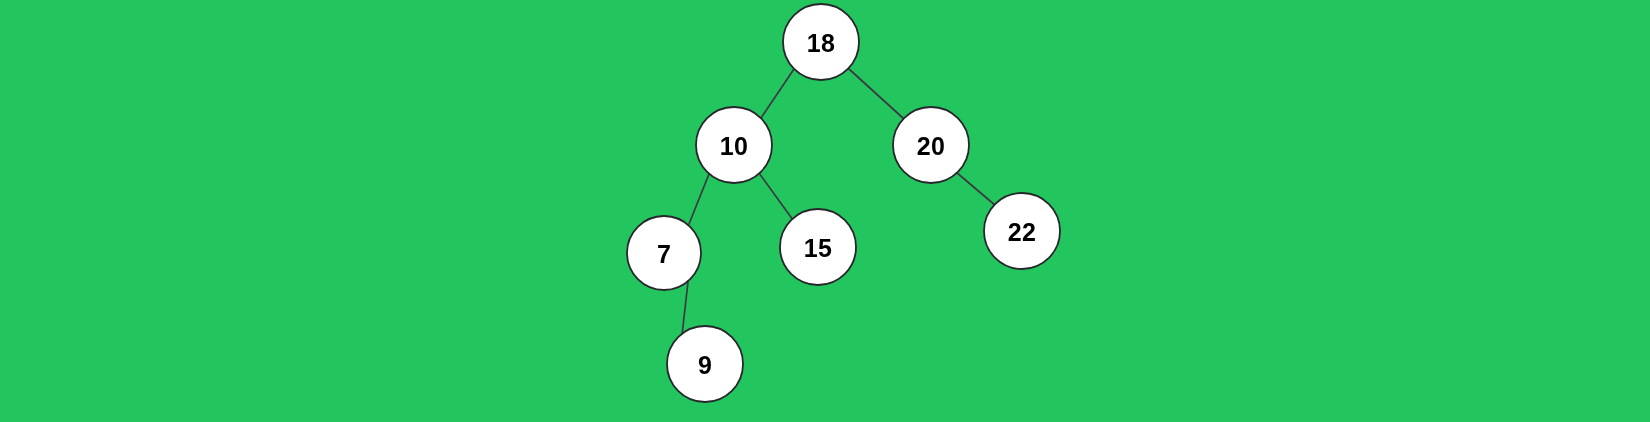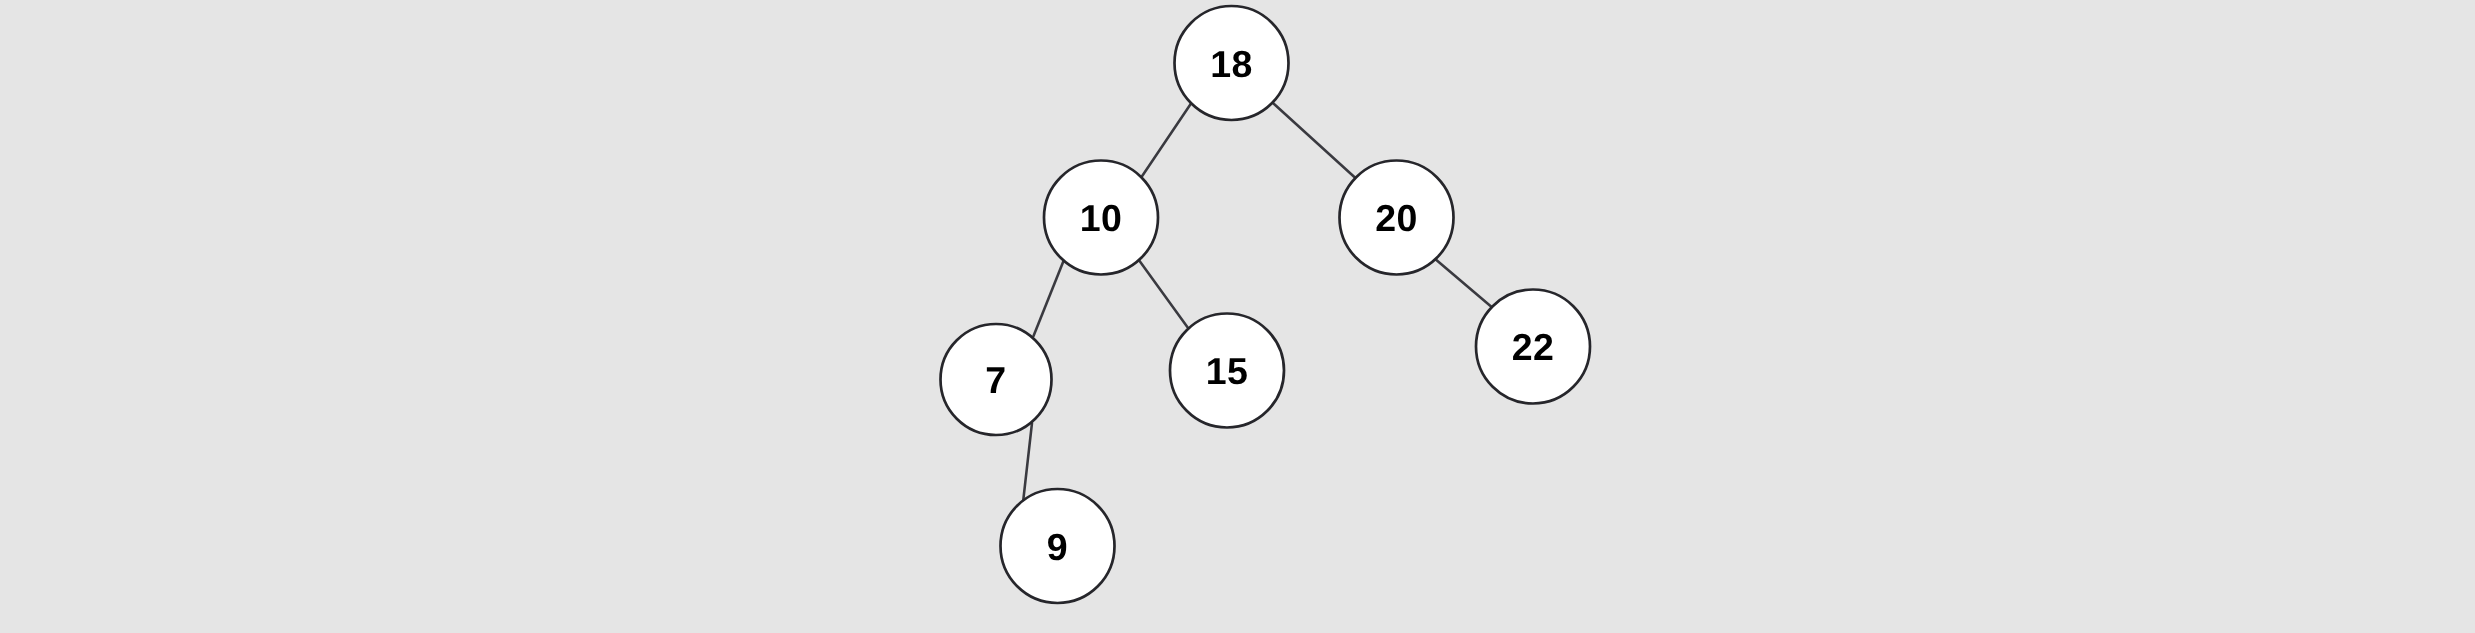--- a/index.html
+++ b/index.html
@@ -8,21 +8,21 @@
     padding: 0;
     background: #ffffff;
   }
   body {
     font-family: "Liberation Sans", sans-serif;
   }
   #canvas {
     position: relative;
     width: 1650px;
     height: 422px;
-    background: #e5e5e5;
+    background: #22c55e;
     overflow: hidden;
   }
   #tree-svg {
     position: absolute;
     top: 0;
     left: 0;
     width: 1650px;
     height: 422px;
     display: block;
   }

